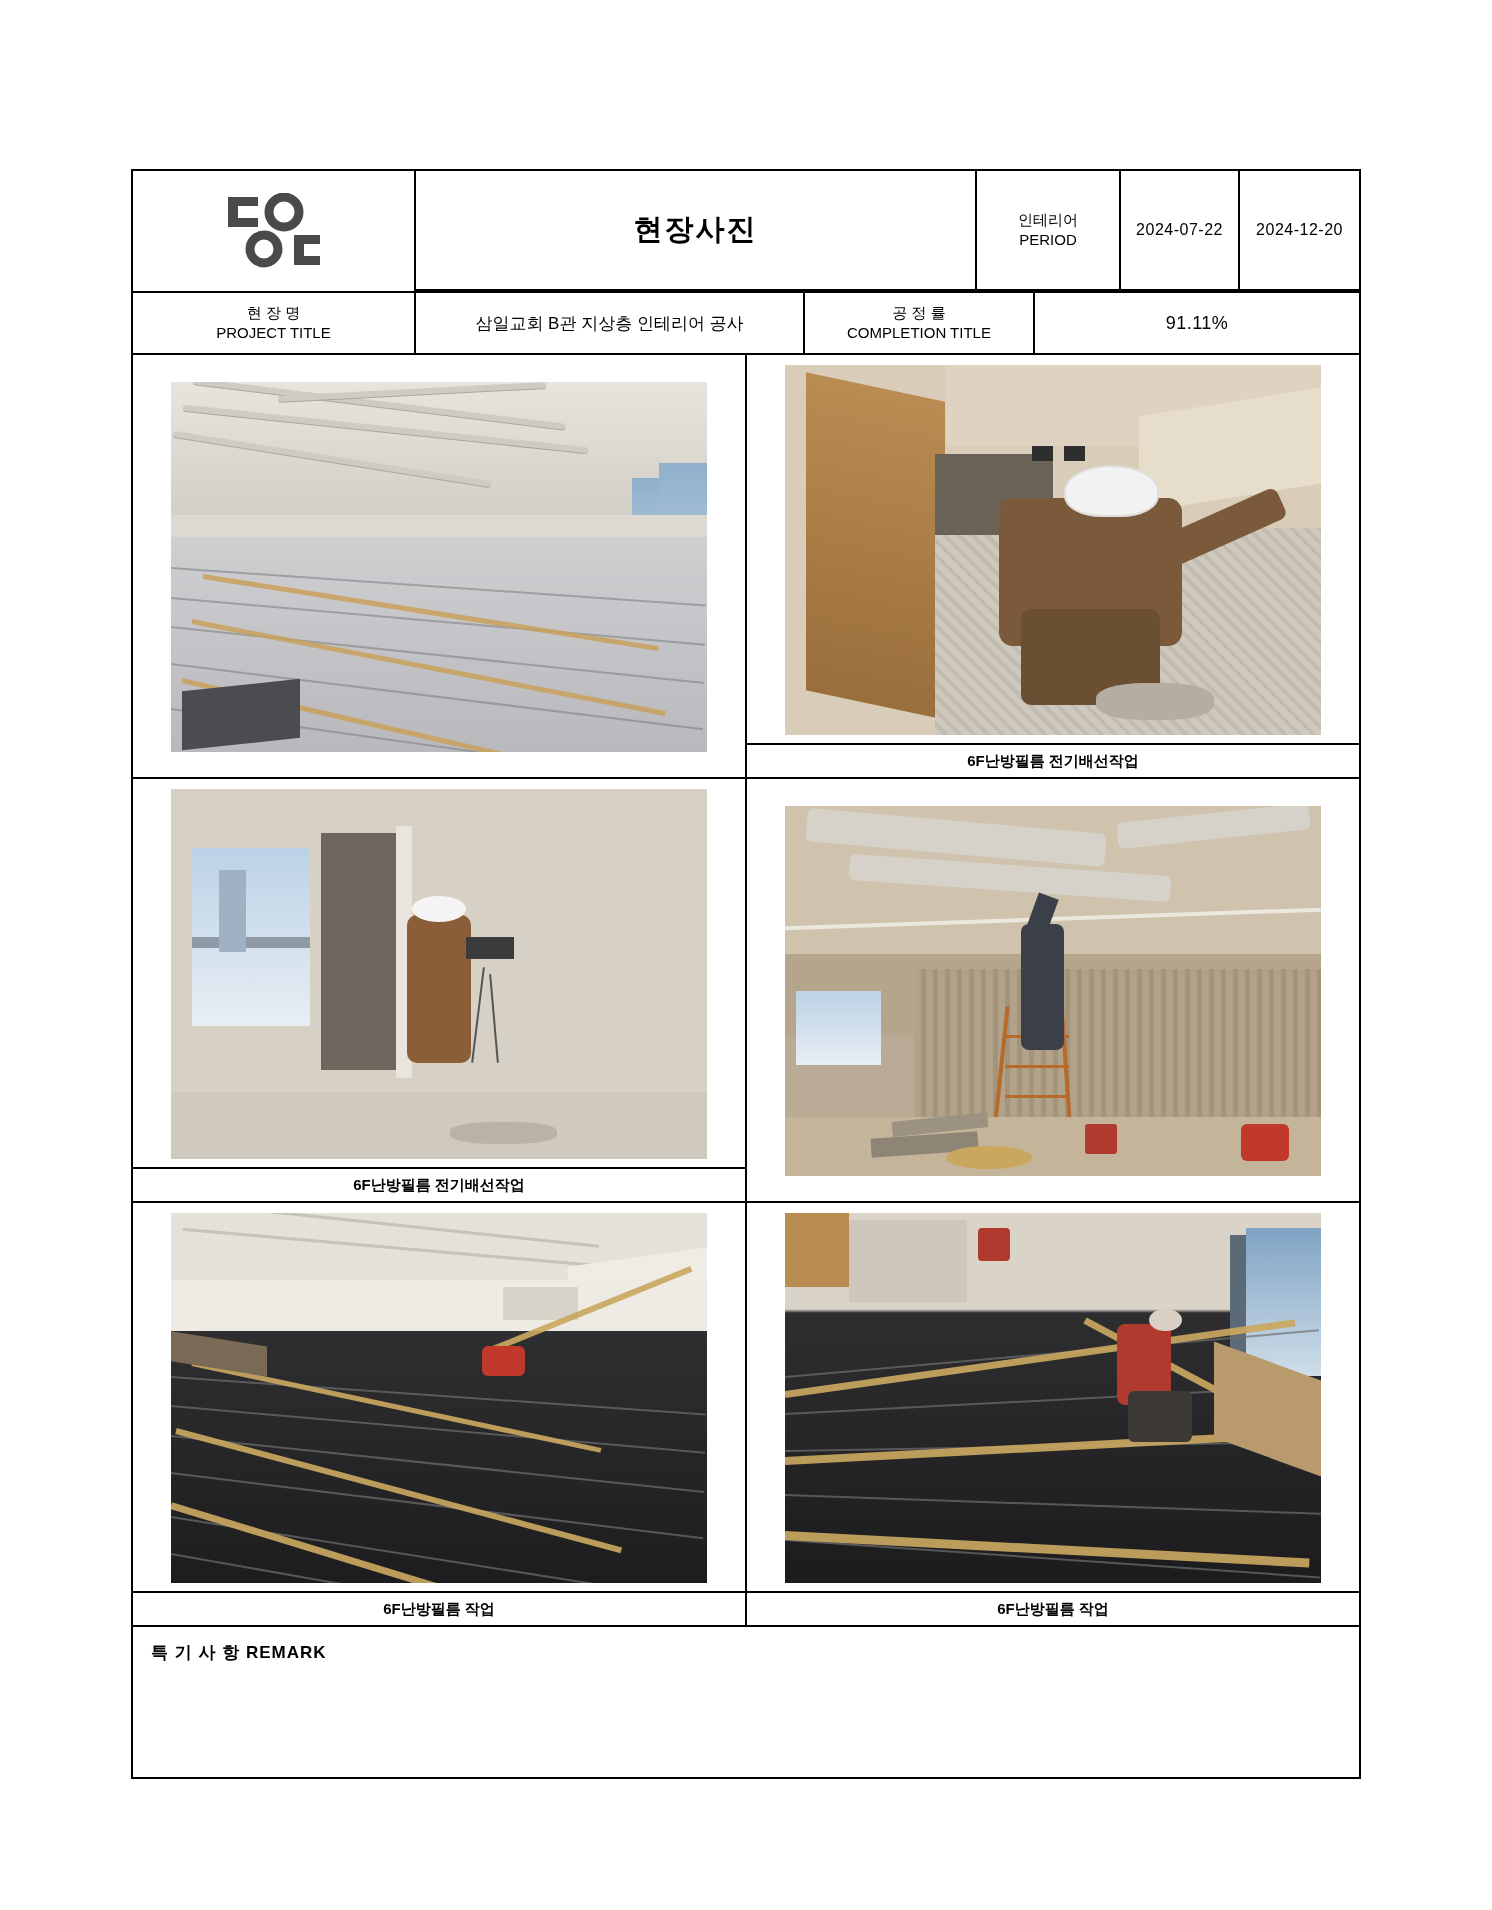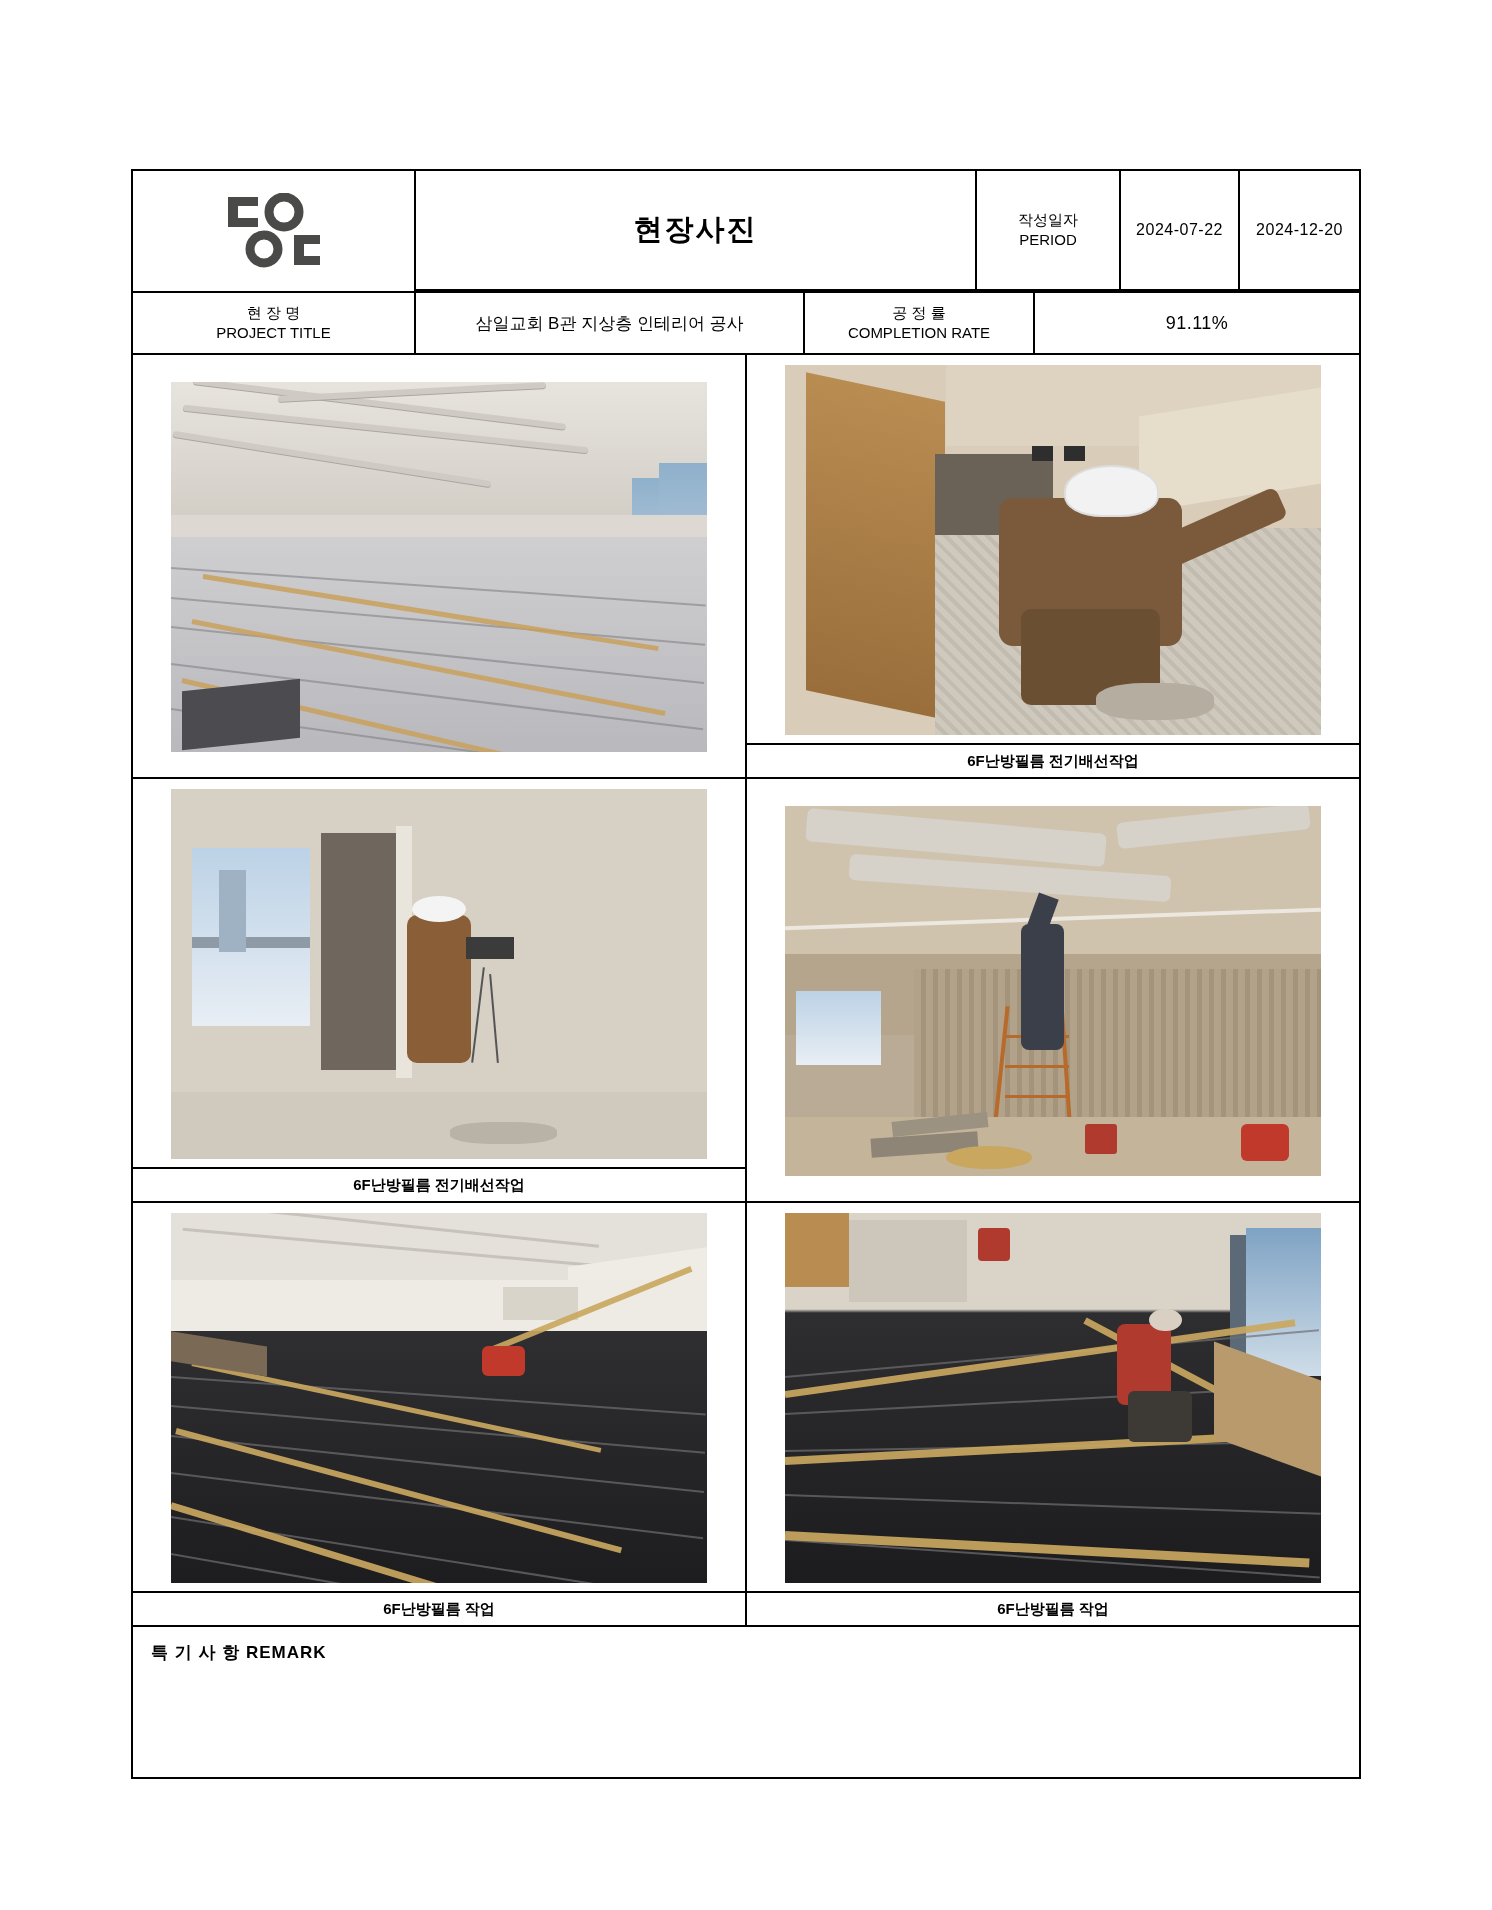--- a/index.html
+++ b/index.html
@@ -271,38 +271,38 @@
           </svg>
         </div>
       </div>
 
       <div class="hdr-mid">
         <div class="hdr-title-row">
           <div class="hdr-title-cell">
             <span class="title-ko">현장사진</span>
           </div>
           <div class="hdr-lbl">
-            <span>작성일자</span>
+            <span>인테리어</span>
             <span>PERIOD</span>
           </div>
           <div class="hdr-val half">2024-07-22</div>
           <div class="hdr-val half last">2024-12-20</div>
         </div>
       </div>
     </div>
 
     <div class="proj">
       <div class="proj-lbl">
         <span>현 장 명</span>
         <span>PROJECT TITLE</span>
       </div>
       <div class="proj-val">삼일교회 B관 지상층 인테리어 공사</div>
       <div class="rate-lbl">
         <span>공 정 률</span>
-        <span>COMPLETION RATE</span>
+        <span>COMPLETION TITLE</span>
       </div>
       <div class="rate-val">91.11%</div>
     </div>
 
     <div class="grid">
 
       <div class="grow">
         <div class="gcell left">
           <div class="photo-wrap">
             <div class="photo p1">

